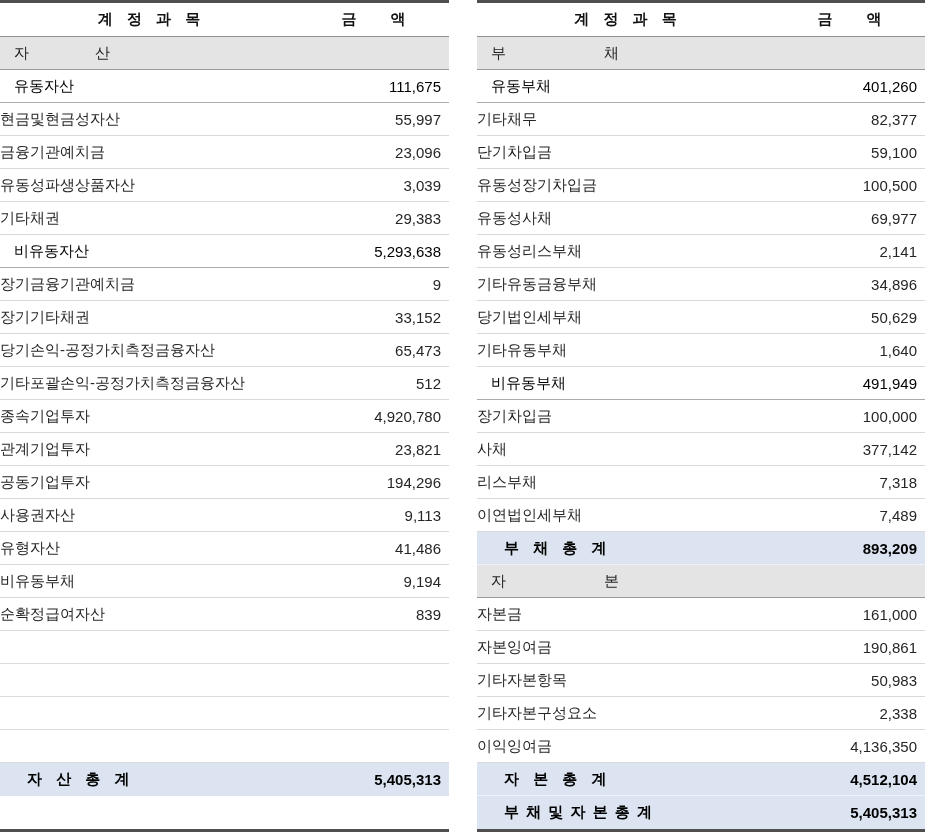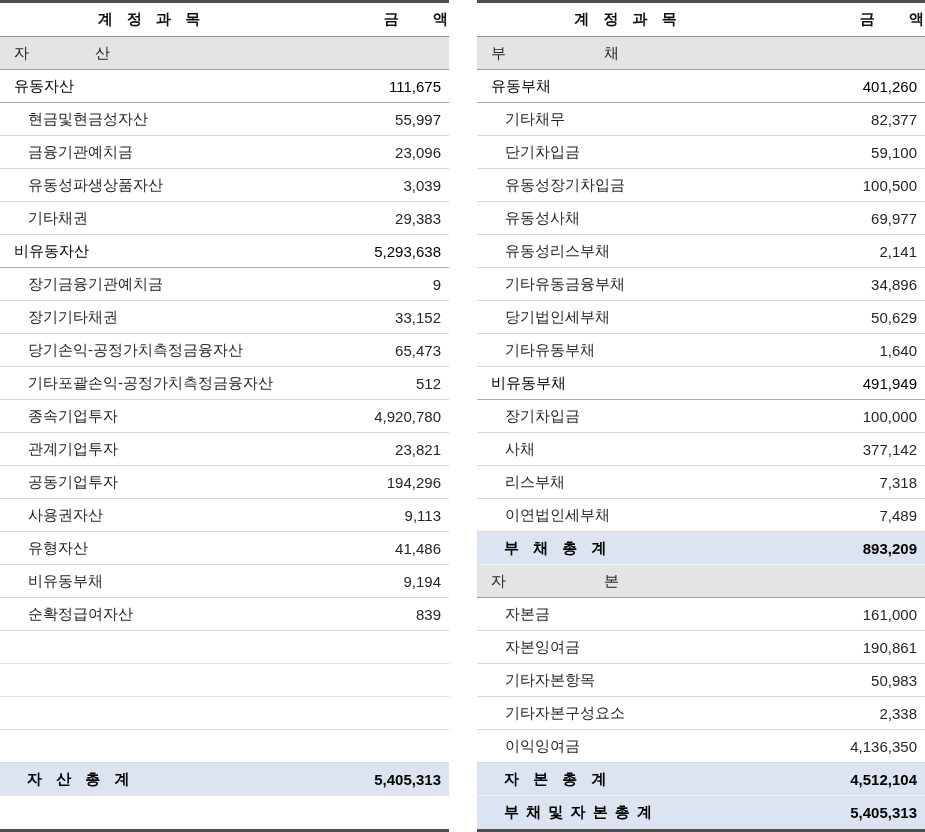--- a/index.html
+++ b/index.html
@@ -18,34 +18,34 @@
   }
   .fin-table.left{width:456px;}
   .fin-table.right{width:455px;}
 
   .row{display:flex;align-items:center;height:33px;box-sizing:border-box;}
   .row.header{
     height:34px;font-weight:bold;color:#111;
     border-bottom:1px solid #8f8f8f;
   }
   .header-account{flex:1;text-align:center;word-spacing:8px;letter-spacing:1px;}
-  .header-amount{width:150px;text-align:right;word-spacing:28px;letter-spacing:1px;}
+  .header-amount{width:150px;text-align:center;word-spacing:28px;letter-spacing:1px;}
 
   .row.section{background:#e5e4e4;border-bottom:1px solid #9a9a9a;}
   .section-spread{
     display:flex;justify-content:space-between;
     margin-left:14px;width:96px;color:#222;
   }
   .fin-table.right .section-spread{width:128px;}
 
   .row.group{font-weight:normal;color:#000;border-bottom:1px solid #ababab;}
   .row.group .account-label{padding-left:14px;}
 
   .row.item{border-bottom:1px solid #d9d9d9;color:#262626;}
-  .row.item .account-label{padding-left:28px;}
+  .row.item .account-label{}
 
   .row.empty{border-bottom:1px solid #dcdcdc;}
 
   .row.total{
     background:#dbe4f0;font-weight:bold;color:#000;
     border-bottom:1px solid #eef2f8;
   }
   .row.total .account-label{padding-left:27px;word-spacing:9px;letter-spacing:.5px;}
   .row.total.tight .account-label{word-spacing:2px;letter-spacing:.5px;}
   .fin-table .row:last-child{border-bottom:none;}

